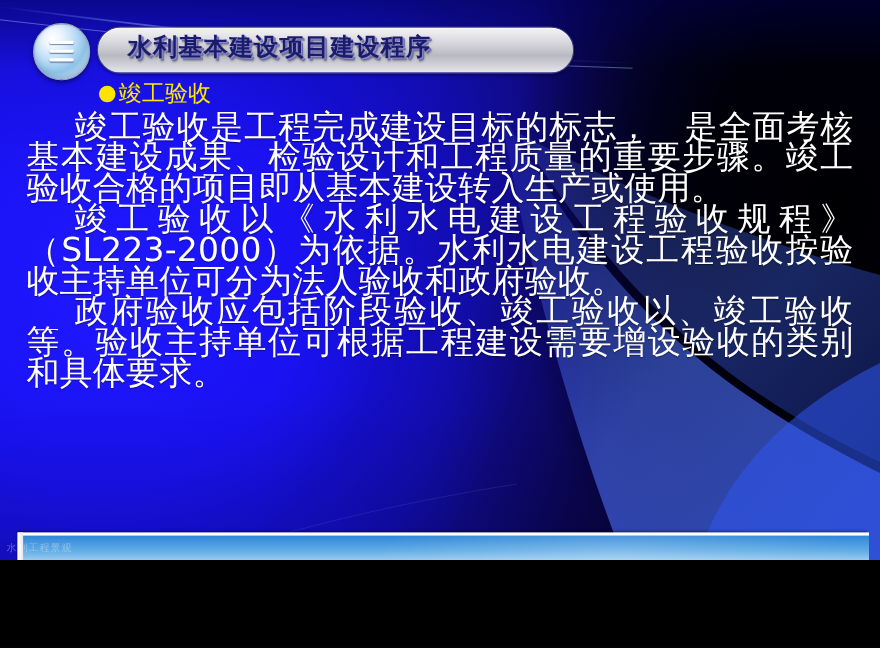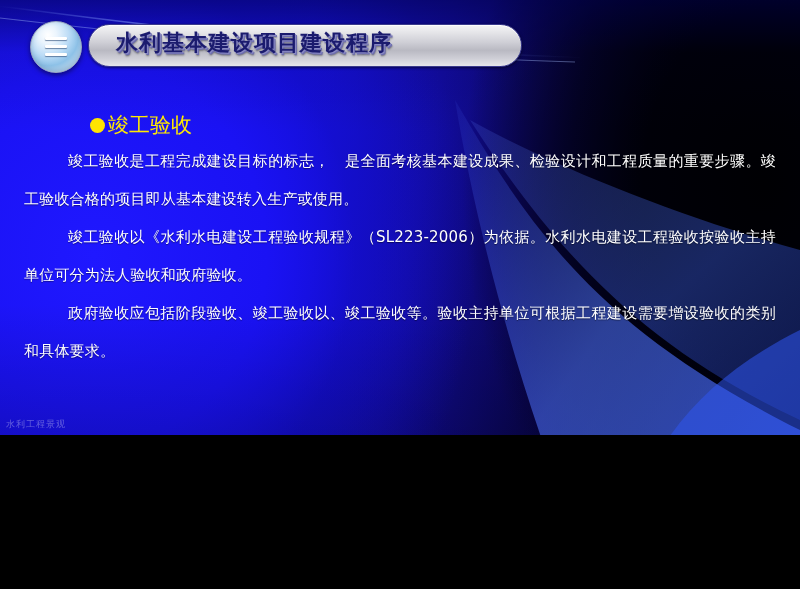--- a/index.html
+++ b/index.html
@@ -3,21 +3,21 @@
 <meta charset="utf-8">
 <style>
   html, body {
     margin: 0;
     padding: 0;
     background: #000;
   }
   .slide {
     position: relative;
     width: 800px;
-    height: 435px;
+    height: 509px;
     overflow: hidden;
     font-family: "DejaVu Sans", "Liberation Sans", sans-serif;
     background: #0d0dd8;
   }
 
   
   .bg-base {
     position: absolute;
     inset: 0;
     background: linear-gradient(100deg,
@@ -120,43 +120,42 @@
     box-shadow: 0 1px 1px rgba(60,90,130,0.7);
     border-radius: 1px;
   }
 
   
   .content {
     position: absolute;
     left: 0; top: 70px;
     width: 800px;
     z-index: 3;
-    margin-top: 40px;
   }
   .lead {
     margin: 0 0 2px 90px;
     font-size: 21px;
     color: #ffe900;
     font-weight: 500;
     line-height: 30px;
     white-space: nowrap;
   }
   .lead .dot {
     display: inline-block;
     width: 15px; height: 15px;
     border-radius: 50%;
     background: #ffe400;
     vertical-align: -1px;
     margin-right: 3px;
   }
   .para {
     margin: 0 24px 0 24px;
     padding: 0;
-    font-size: 15px;
-    line-height: 38px;
+    font-size: 30px;
+    line-height: 28px;
     color: #ffffff;
     text-indent: 44px;
     text-align: justify;
     text-shadow: 0 1px 1px rgba(0,0,0,0.45);
     letter-spacing: 0.2px;
   }
 
   
   .photo-frame {
     position: absolute;
@@ -304,21 +303,21 @@
           <i></i>
       </div>
     </div>
   </div>
 
   <div class="content">
     <div class="lead">
       <span class="dot"></span><span>竣工验收</span>
     </div>
     <p class="para">竣工验收是工程完成建设目标的标志，　是全面考核基本建设成果、检验设计和工程质量的重要步骤。竣工验收合格的项目即从基本建设转入生产或使用。</p>
-    <p class="para">竣工验收以《水利水电建设工程验收规程》（SL223-2006）为依据。水利水电建设工程验收按验收主持单位可分为法人验收和政府验收。</p>
+    <p class="para">竣工验收以《水利水电建设工程验收规程》（SL223-2000）为依据。水利水电建设工程验收按验收主持单位可分为法人验收和政府验收。</p>
     <p class="para">政府验收应包括阶段验收、竣工验收以、竣工验收等。验收主持单位可根据工程建设需要增设验收的类别和具体要求。</p>
   </div>
 
   <div class="photo-frame">
     <div class="photo">
       <div class="sky"></div>
       <div class="farhill"></div>
       <div class="water1"></div>
       <div class="midland"></div>
       <div class="isle-a"></div>

